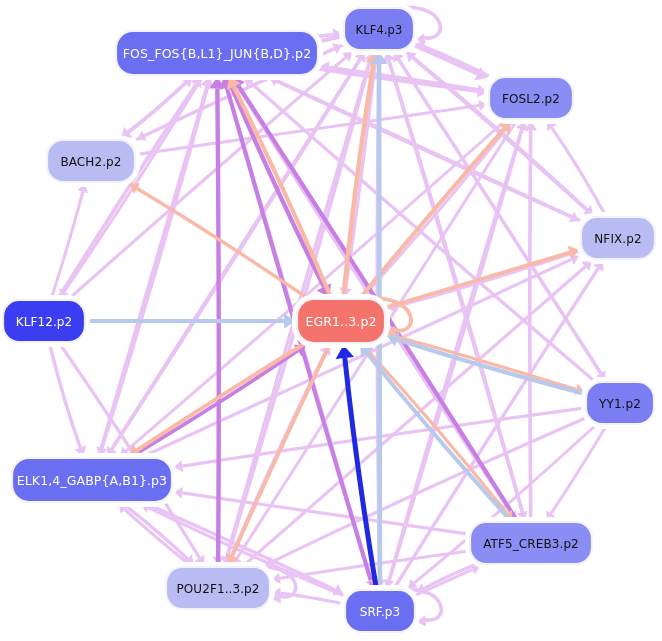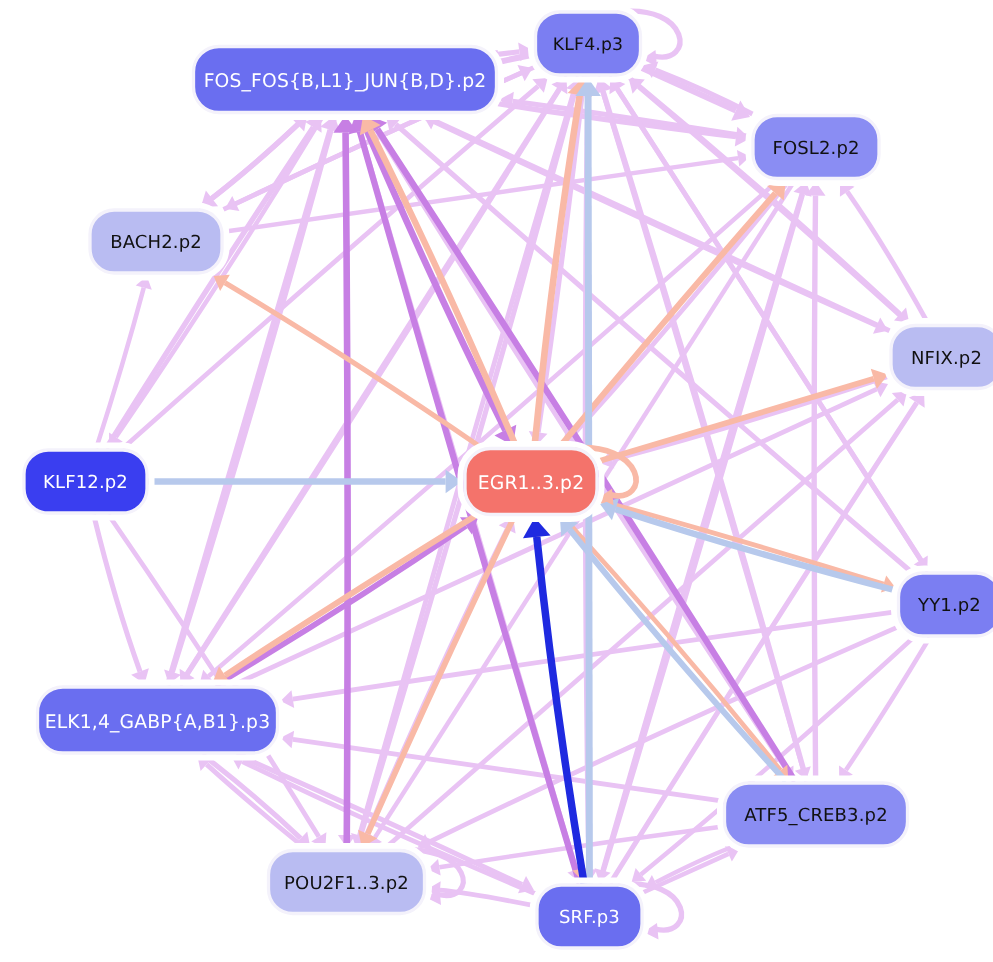--- a/index.html
+++ b/index.html
@@ -9,21 +9,21 @@
   }
   body {
     width: 662px;
     height: 641px;
     font-family: "DejaVu Sans", "Liberation Sans", sans-serif;
     overflow: hidden;
     position: relative;
   }
   #graph-root {
     position: absolute;
-    left: 13px; top: 0;
+    left: 0; top: 0;
     width: 552px;
     height: 641px;
   }
   svg#network {
     display: block;
     width: 662px;
     height: 641px;
     background: #ffffff;
   }
   .node-rect {

